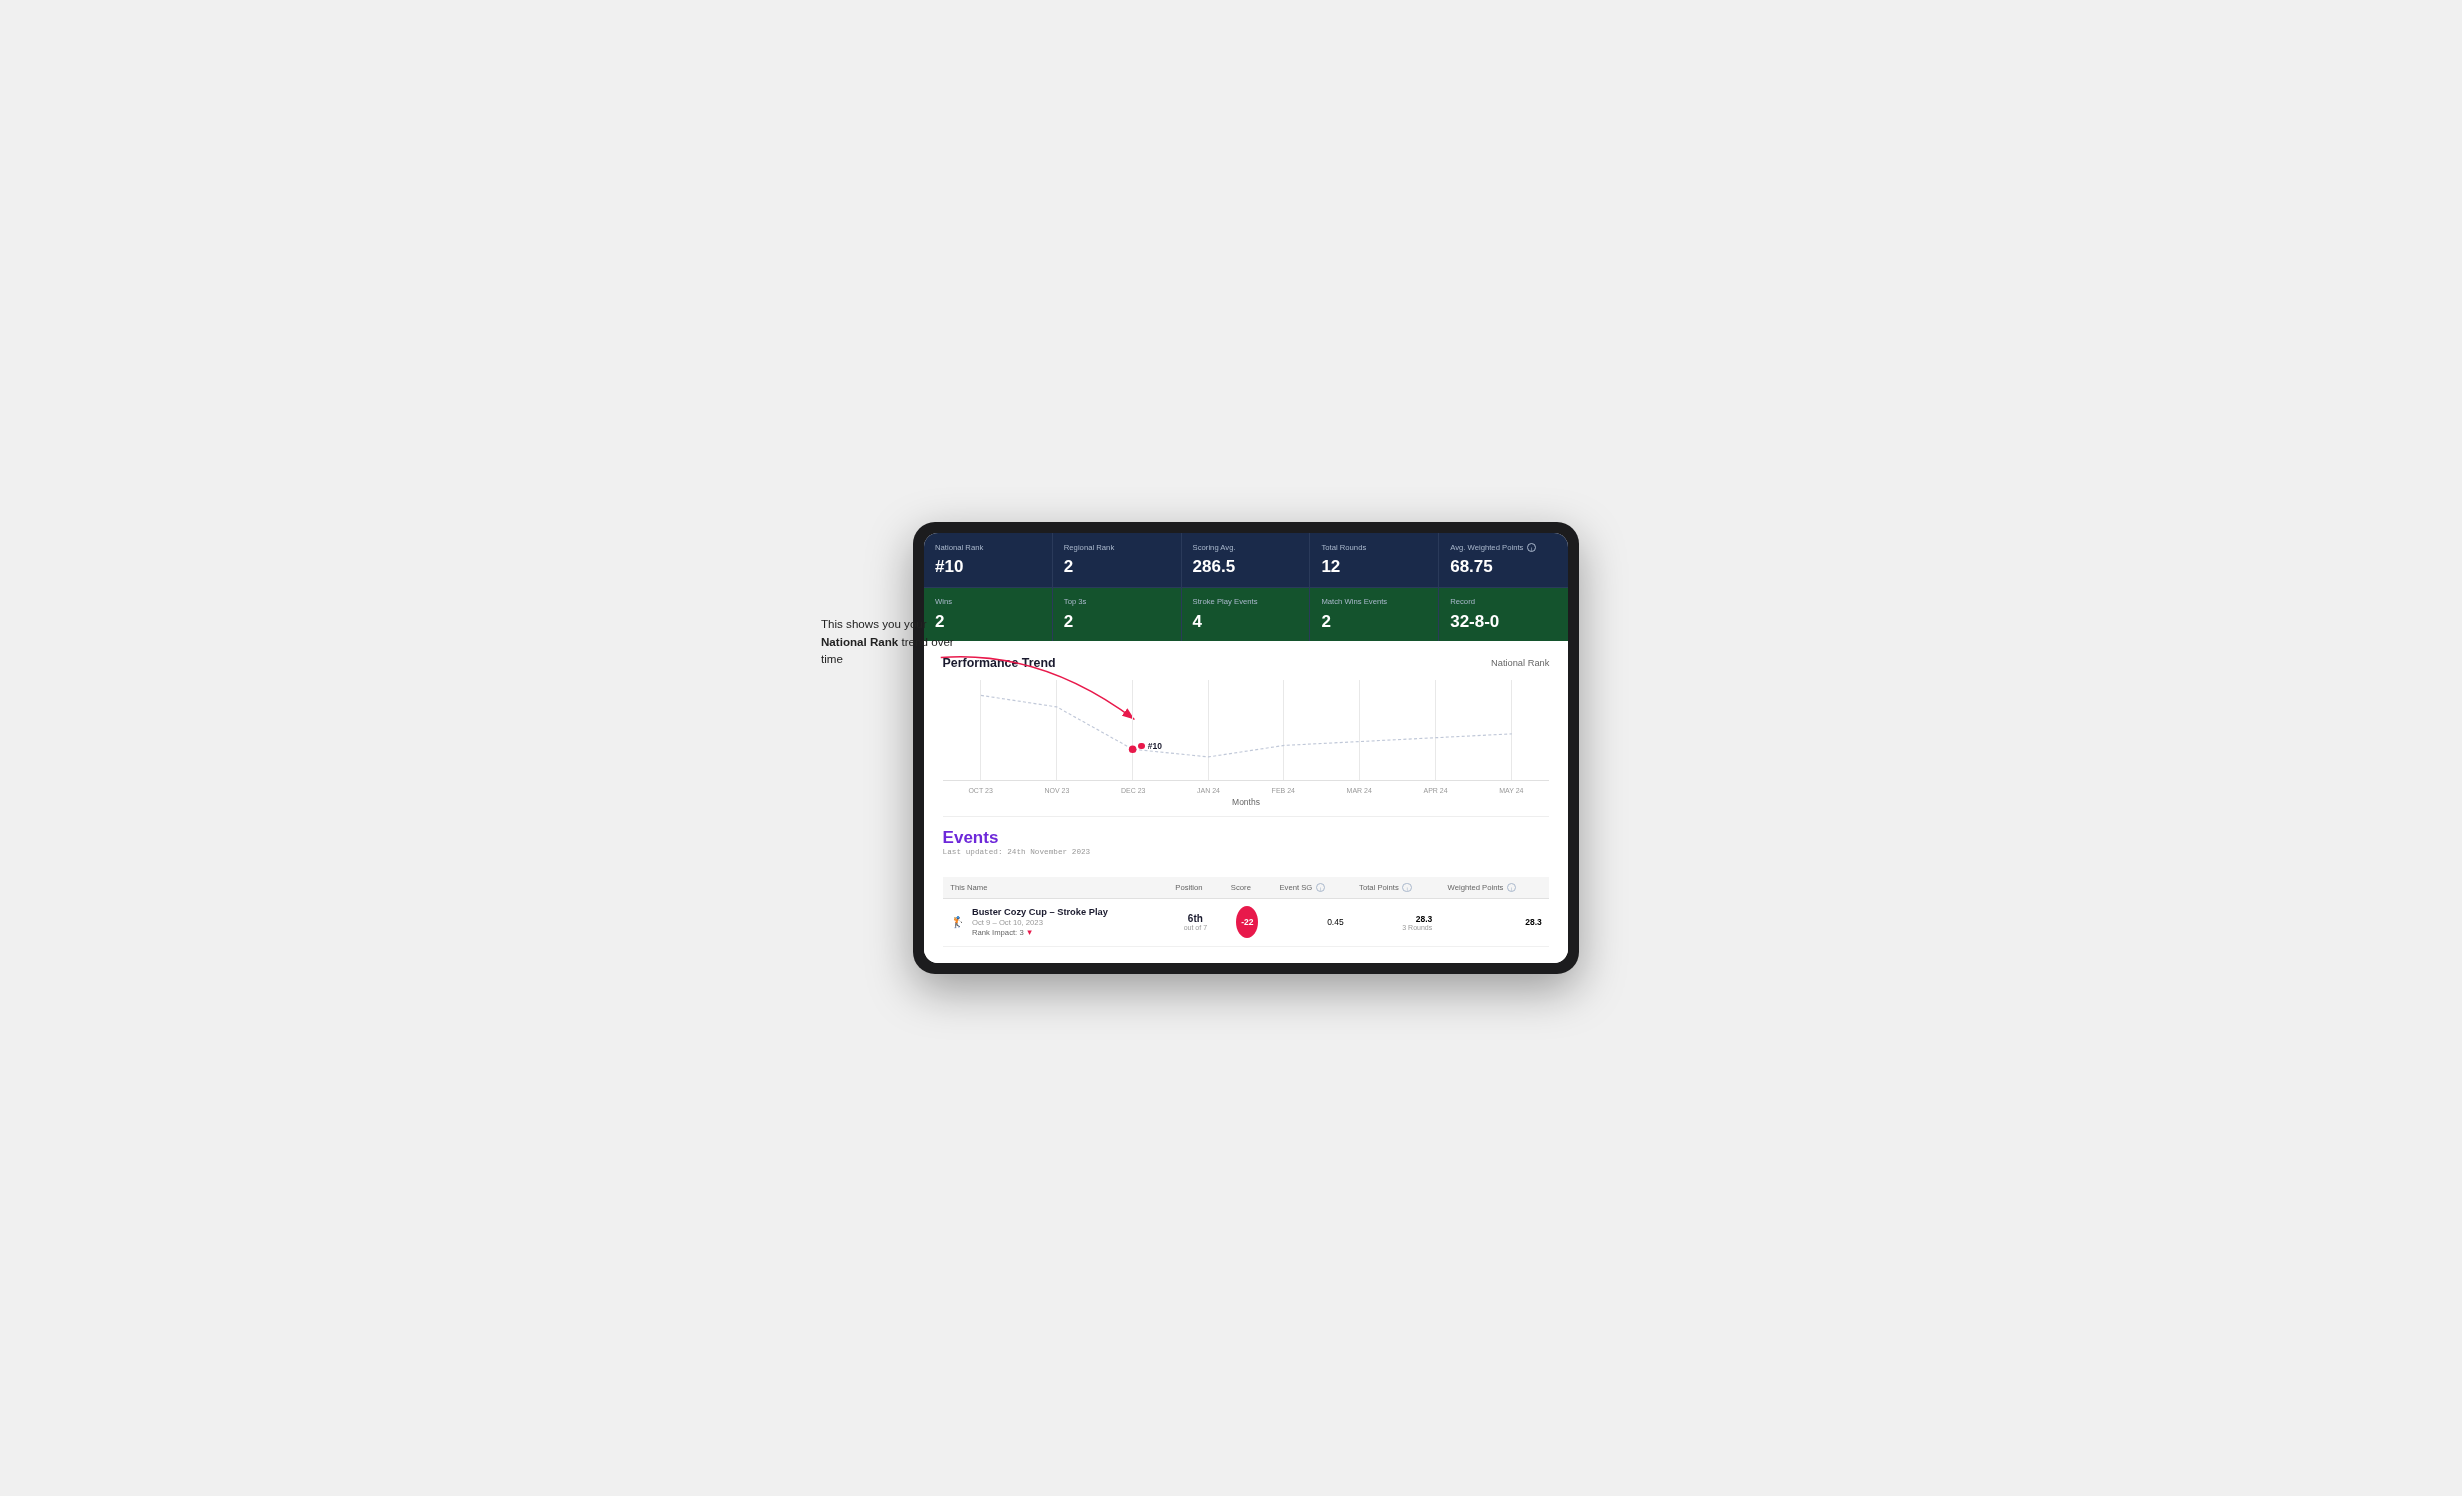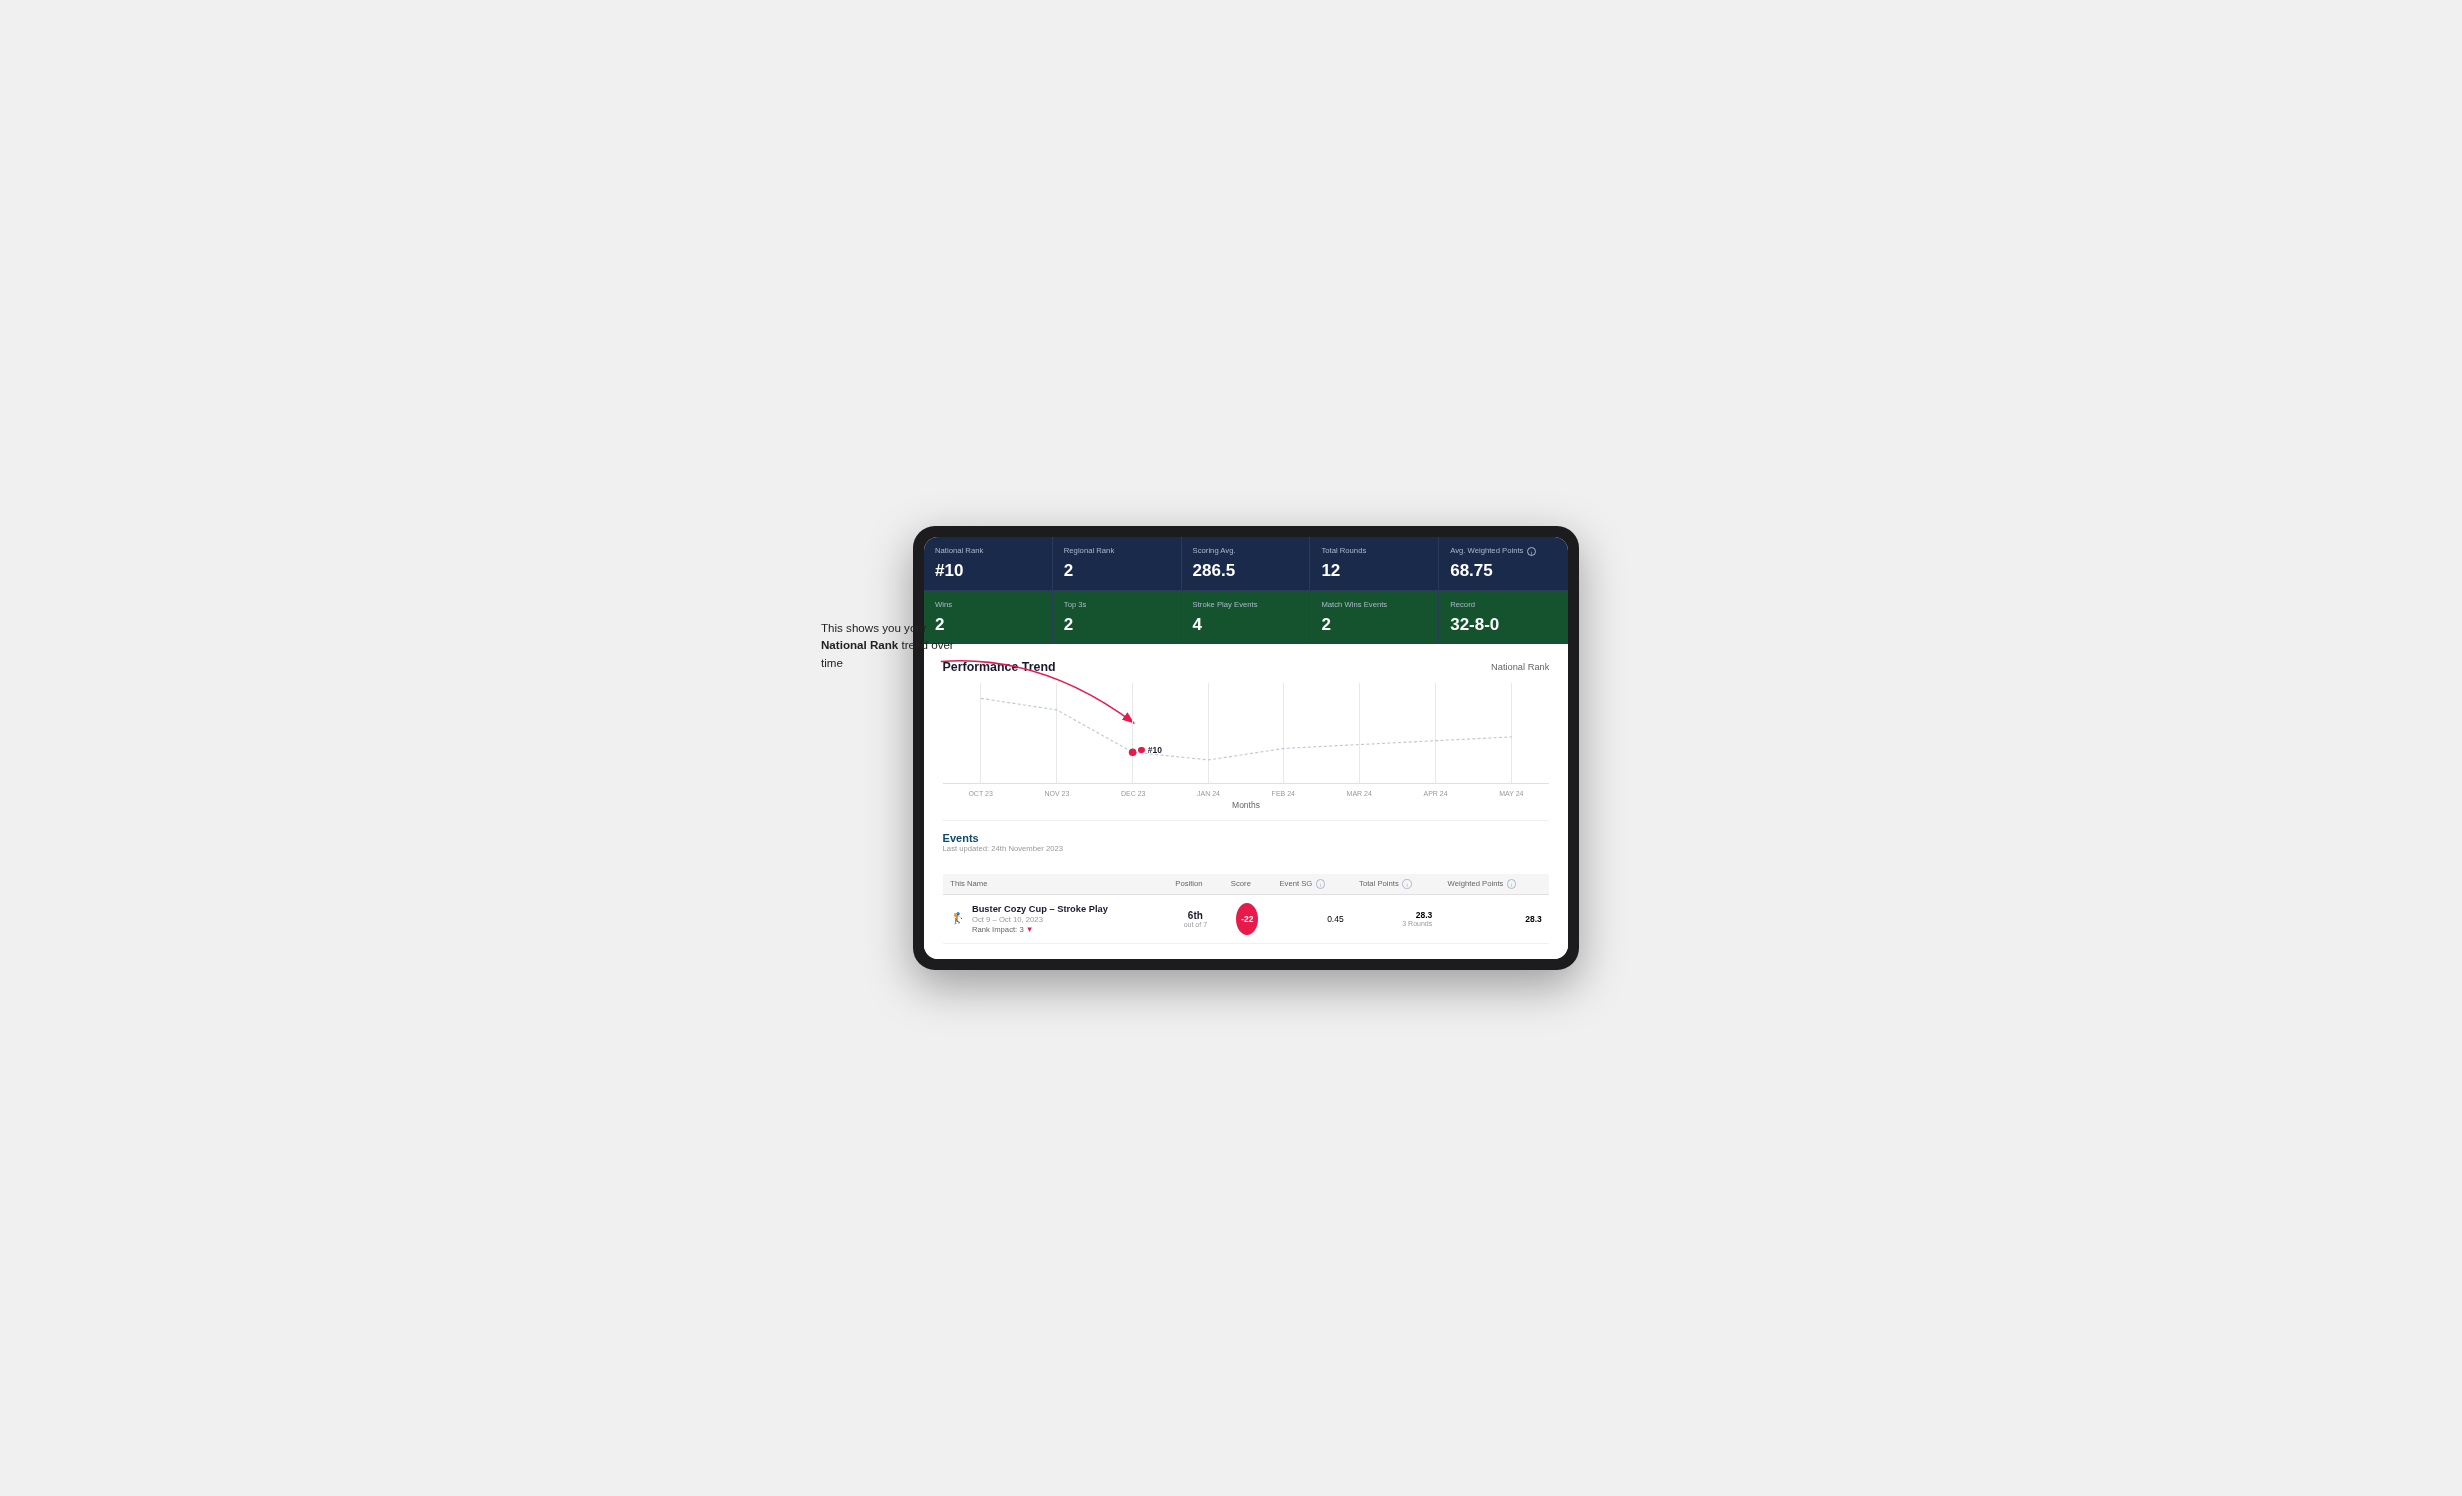--- a/index.html
+++ b/index.html
@@ -139,28 +139,29 @@
       text-align: center;
       font-size: 8.5px;
       color: #666;
       margin-bottom: 9.3px;
     }
     .events-section {
       border-top: 0.8px solid #eee;
       padding-top: 11px;
     }
     .events-title {
-      font-size: 11px;
+      font-size: 17px;
       font-weight: 700;
-      color: #0c4a6e;
+      color: #6d28d9;
     }
     .events-updated {
       font-size: 7.7px;
       color: #999;
       margin-bottom: 21px;
+      font-family: Liberation Mono, monospace;
     }
     .events-table {
       width: 100%;
       border-collapse: collapse;
       font-size: 8.5px;
     }
     .events-table thead tr {
       background: #f5f5f5;
     }
     .events-table th {

